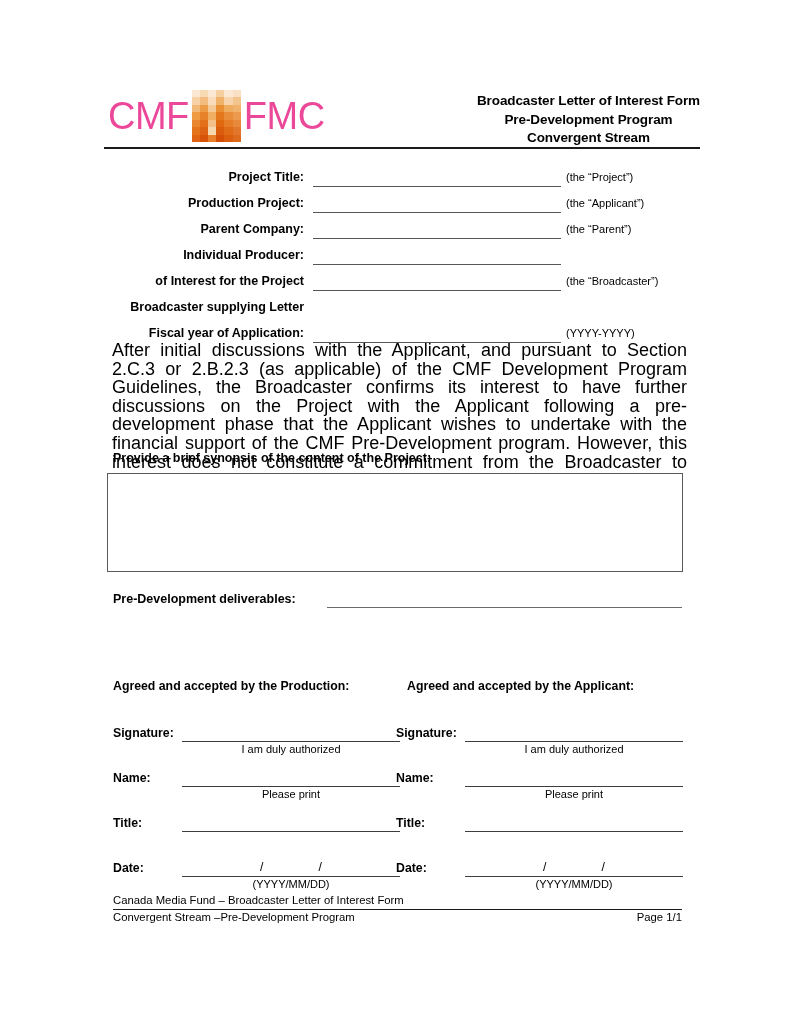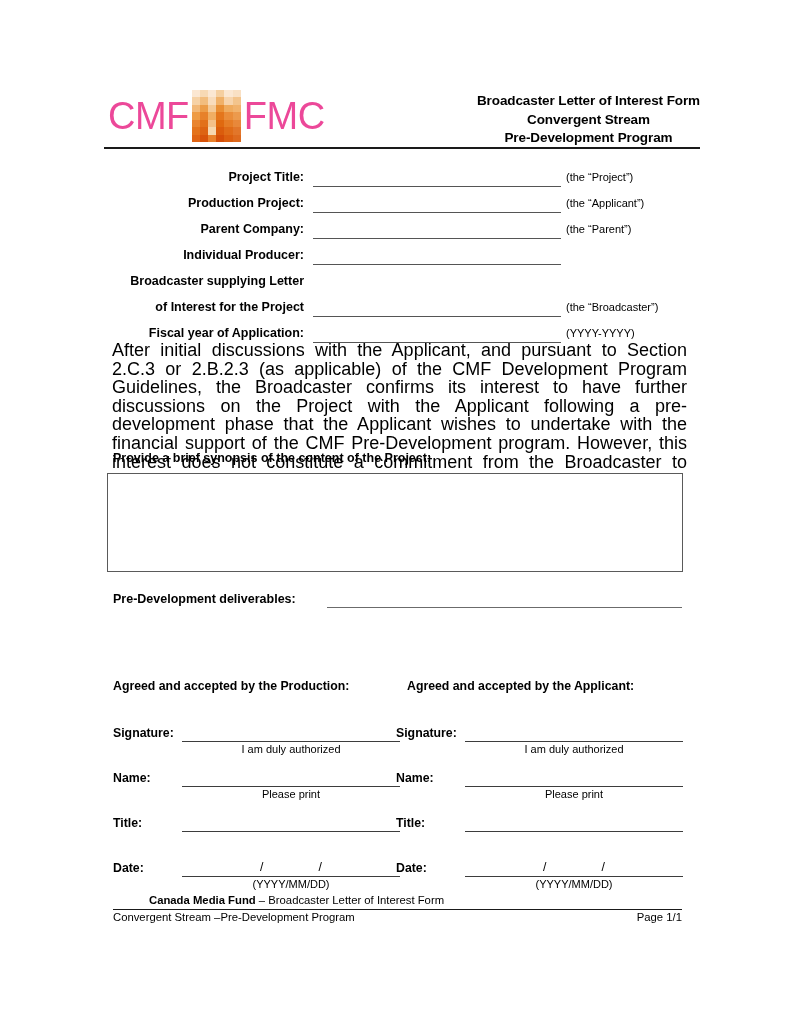--- a/index.html
+++ b/index.html
@@ -228,21 +228,21 @@
   .sig-slashes span { display: inline-block; }
   .slash-gap { width: 55px; }
 
   
   .footer-line1 {
     position: absolute;
     left: 113px;
     top: 894px;
     font-size: 11.3px;
   }
-  .footer-line1 b { font-weight: bold; margin-left: 36px; }
+  .footer-line1 b { font-weight: normal; }
   .footer-rule {
     position: absolute;
     left: 113px;
     top: 909px;
     width: 569px;
     border-top: 1.4px solid #1a1a1a;
     height: 0;
   }
   .footer-line2 {
     position: absolute;
@@ -308,22 +308,22 @@
           <i style="background: rgb(216, 83, 10);"></i>
           <i style="background: rgb(233, 129, 44);"></i>
           <i style="background: rgb(213, 78, 8);"></i>
           <i style="background: rgb(220, 95, 16);"></i>
           <i style="background: rgb(222, 106, 30);"></i>
         </span>
       <span class="logo-text">FMC</span>
     </div>
     <div class="header-titles">
       <div>Broadcaster Letter of Interest Form</div>
+      <div>Pre-Development Program</div>
       <div>Convergent Stream</div>
-      <div>Pre-Development Program</div>
     </div>
   </div>
   <div class="header-rule"></div>
 
   <div class="fields" id="fields-container">
       <div class="field-row">
         <div class="field-label">Project Title:</div>
         <div class="field-line"></div>
         <div class="field-note">(the “Project”)</div>
       </div>
@@ -335,26 +335,26 @@
       <div class="field-row">
         <div class="field-label">Parent Company:</div>
         <div class="field-line"></div>
         <div class="field-note">(the “Parent”)</div>
       </div>
       <div class="field-row">
         <div class="field-label">Individual Producer:</div>
         <div class="field-line"></div>
       </div>
       <div class="field-row">
+        <div class="field-label">of Interest for the Project</div>
+        <div class="field-line"></div>
+        <div class="field-note">(the “Broadcaster”)</div>
+      </div>
+      <div class="field-row">
         <div class="field-label">Broadcaster supplying Letter</div>
-      </div>
-      <div class="field-row">
-        <div class="field-label">of Interest for the Project</div>
-        <div class="field-line"></div>
-        <div class="field-note">(the “Broadcaster”)</div>
       </div>
       <div class="field-row">
         <div class="field-label">Fiscal year of Application:</div>
         <div class="field-line"></div>
         <div class="field-note">(YYYY-YYYY)</div>
       </div>
     </div>
 
   <div class="para">After initial discussions with the Applicant, and pursuant to Section 2.C.3 or 2.B.2.3 (as applicable) of the CMF Development Program Guidelines, the Broadcaster confirms its interest to have further discussions on the Project with the Applicant following a pre-development phase that the Applicant wishes to undertake with the financial support of the CMF Pre-Development program. However, this interest does not constitute a commitment from the Broadcaster to pursue further phases of development or production for the Project.</div>
 

